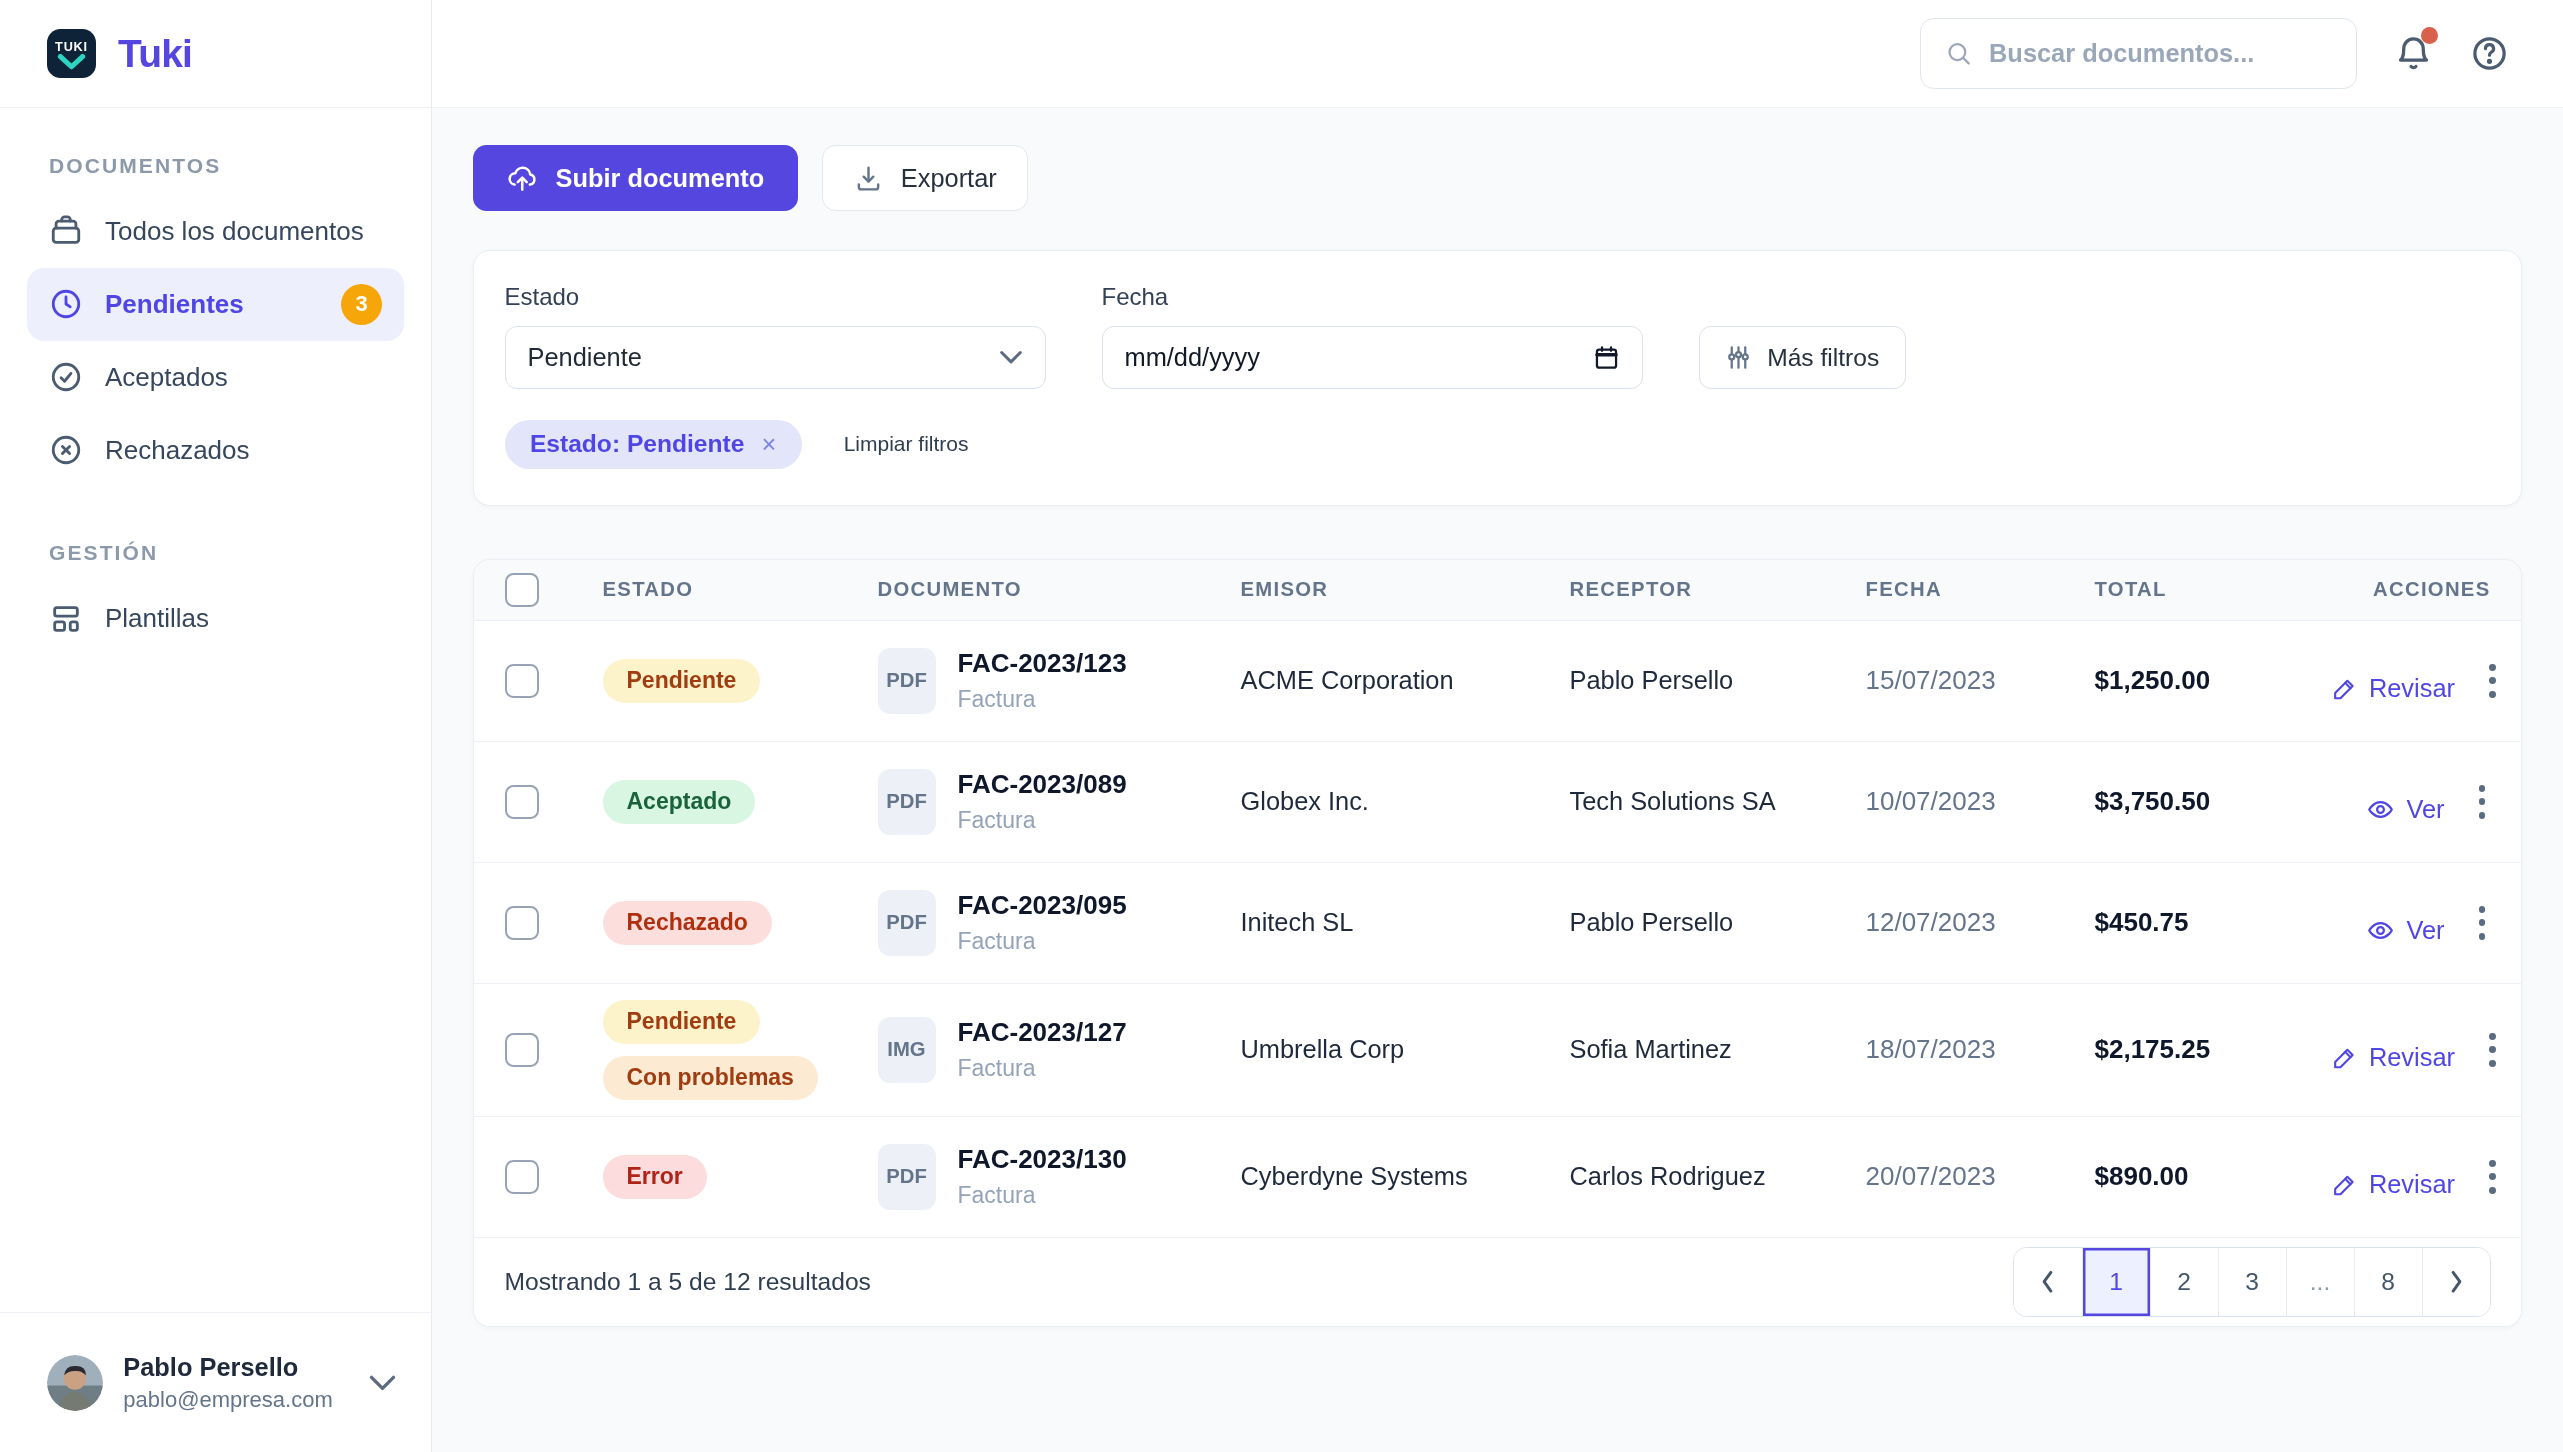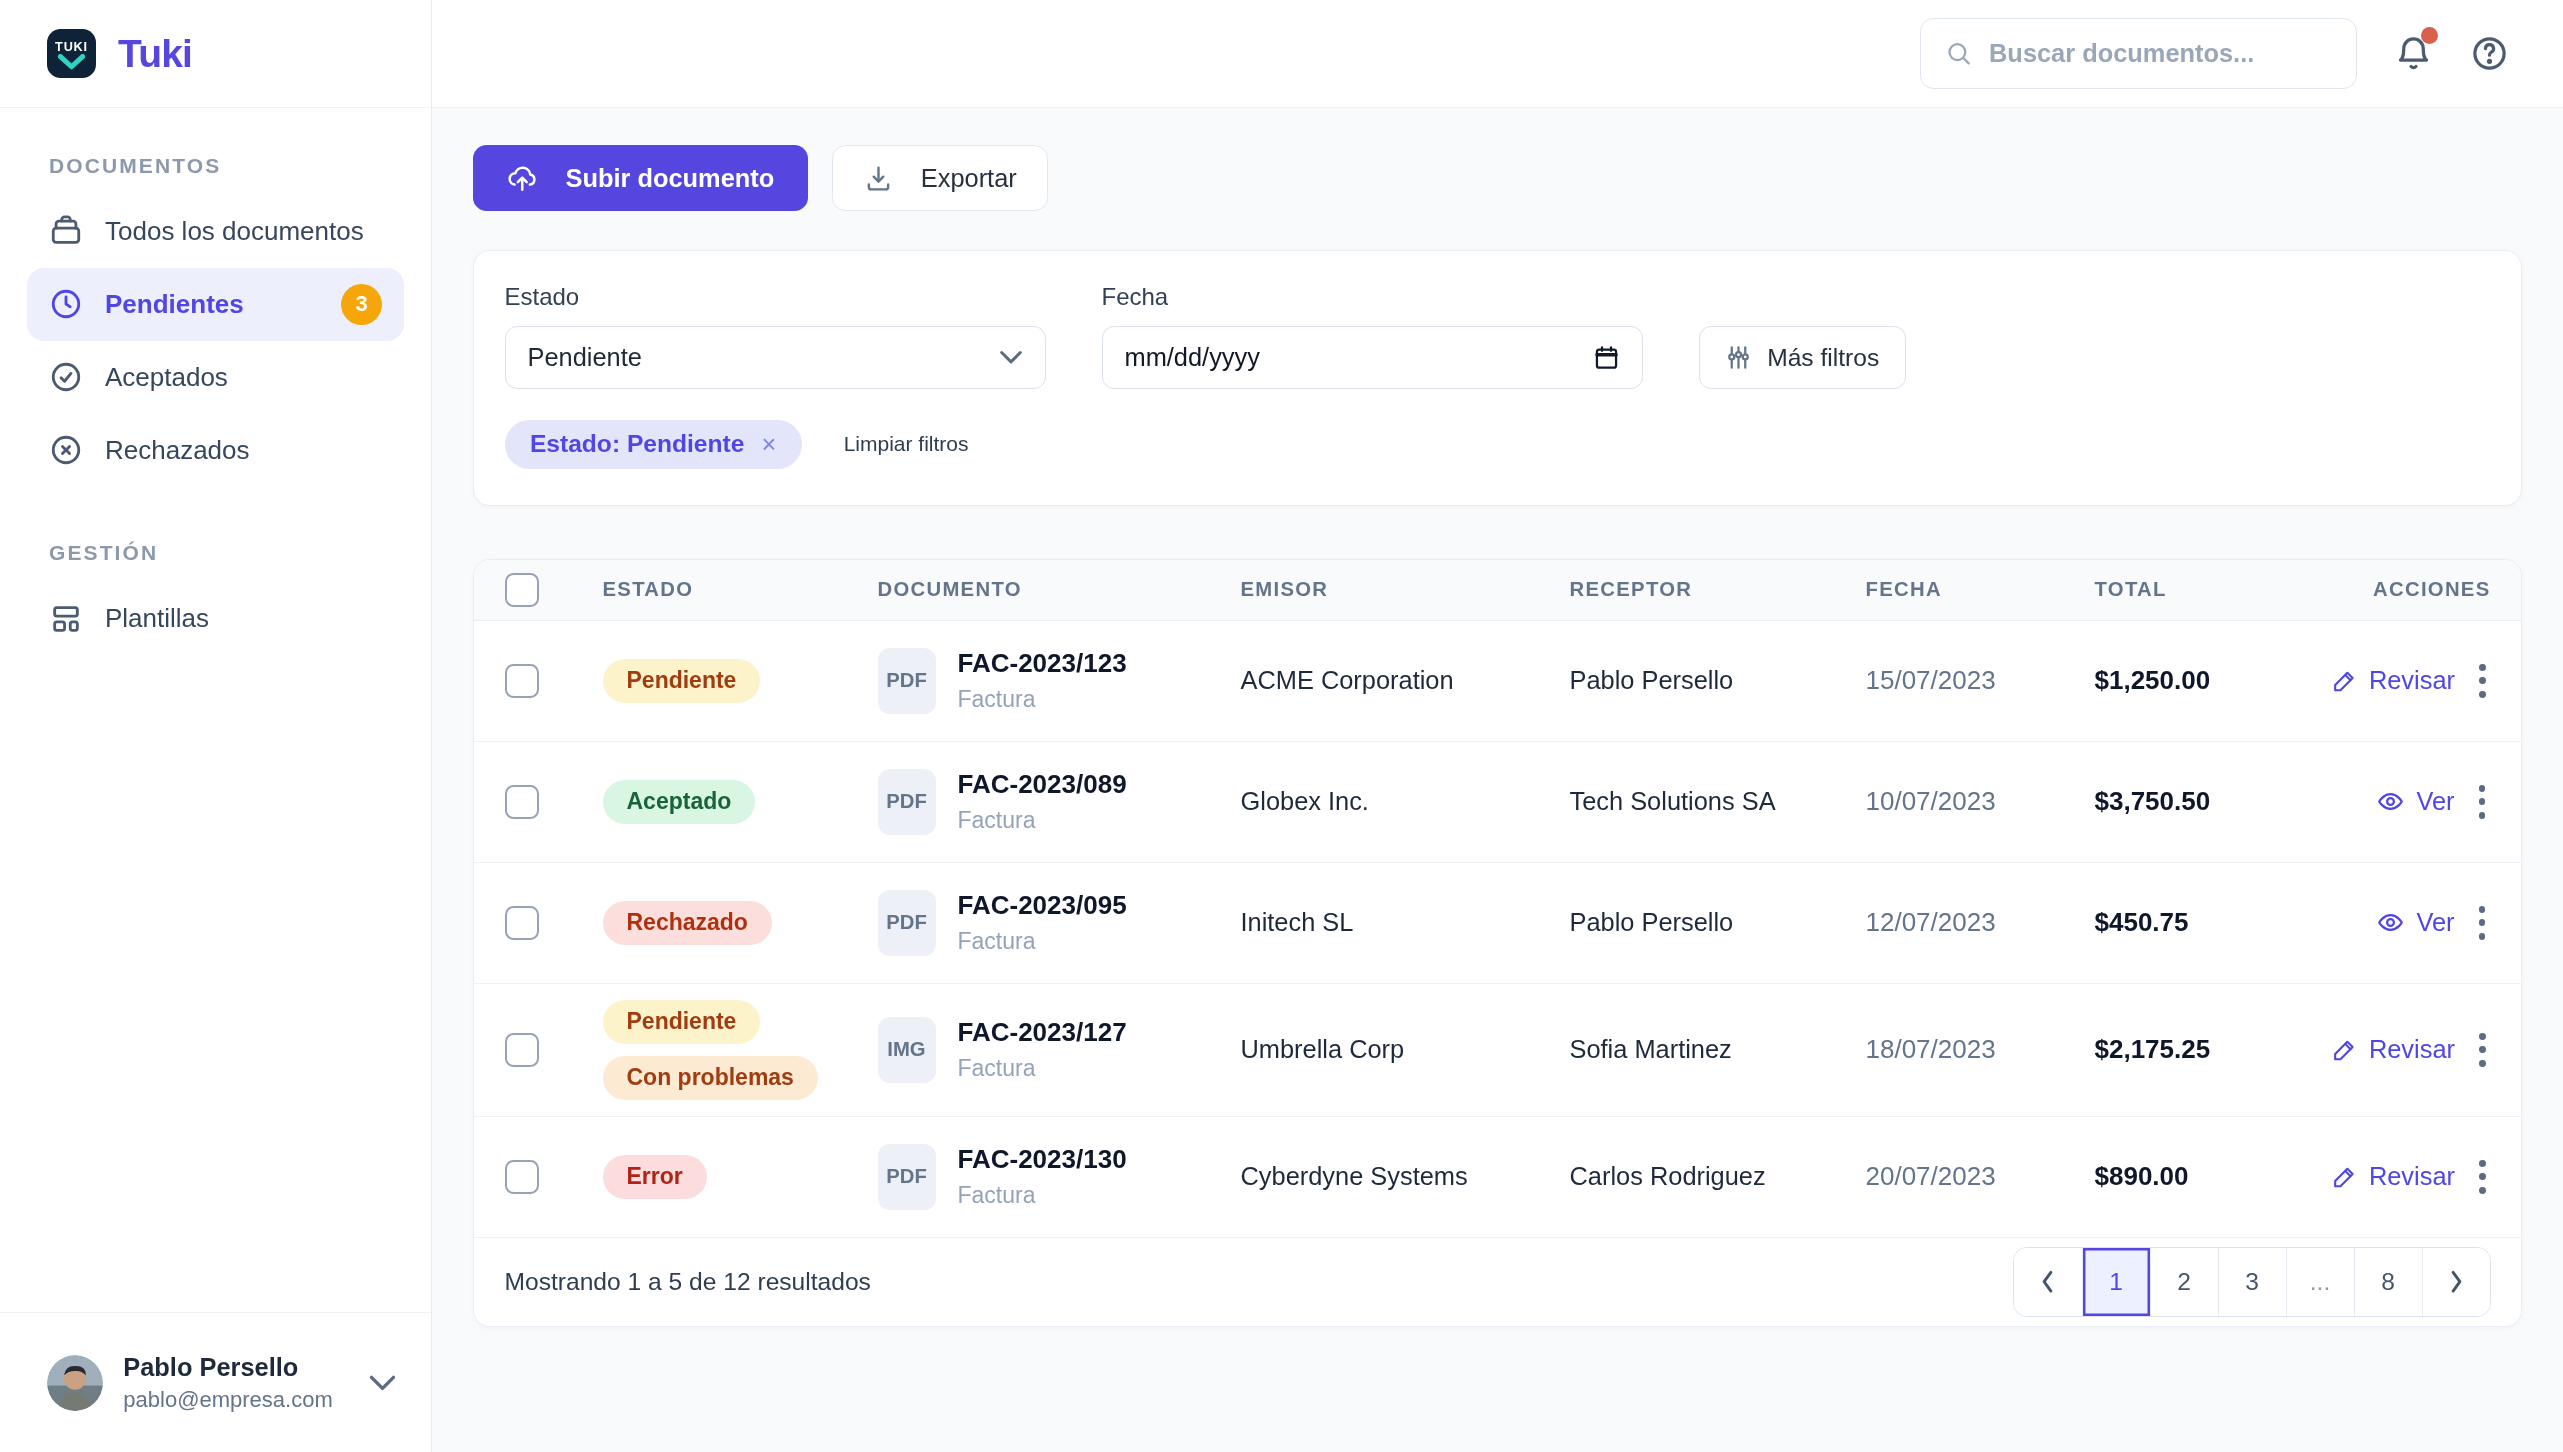--- a/index.html
+++ b/index.html
@@ -45,21 +45,21 @@
     font-family:"Liberation Sans", sans-serif; background:transparent;font-weight:bold; }
   .search input::placeholder { color:#9aa7b8; }
   .icon-btn { position:relative; background:none; border:none; cursor:pointer; display:flex; }
   .notif-dot { position:absolute; top:-6.8px; right:-5.1px; width:17px; height:17px;
     border-radius:50%; background:#d9604a; }
 
   .main { flex:1; padding:37px 41px 0 41px; }
 
   
   .toolbar { display:flex; gap:24px; margin-bottom:39px; }
-  .btn { display:flex; align-items:center; gap:28px; height:66px; border-radius:13.6px;
+  .btn { display:flex; align-items:center; gap:18px; height:66px; border-radius:13.6px;
     font-size:25.4px; cursor:pointer; font-family:"Liberation Sans", sans-serif;justify-content:center; }
   .btn-primary { background:#5646e0; color:#fff; border:none; padding:0 34px; font-weight:bold; }
   .btn-secondary { background:#fff; color:#27303f; border:1.7px solid #e2e8f0; padding:0 30.5px; }
 
   
   .card { background:#fff; border:1.7px solid #e9edf4; border-radius:17px;
     box-shadow:0 1.7px 5.1px rgba(15,23,42,.03); }
 
   
   .filter-card { padding:32px 30.5px 36px 30.5px; margin-bottom:53px; }
@@ -100,21 +100,21 @@
   .b-error    { background:#fcdcdc; color:#b02418; }
   .doccell { display:flex; align-items:flex-start; gap:22px; }
   .ftype { width:58px; height:66px; border-radius:12px; background:#edf1f7;
     display:flex; align-items:center; justify-content:center; font-size:20.3px;
     font-weight:bold; color:#64748b; }
   .doc-title { font-size:26px; font-weight:bold; color:#0f172a; }
   .doc-sub { font-size:23px; color:#94a3b8; margin-top:6.8px; }
   .cell-dark { font-size:25.4px; color:#1e293b; }
   .cell-gray { font-size:26px; color:#64748b; }
   .cell-bold { font-size:26px; font-weight:bold; color:#0f172a; }
-  .actions { justify-self:end; display:flex; align-items:center; gap:19px; }
+  .actions { justify-self:end; display:flex; align-items:flex-end; gap:29px; }
   .action-link { display:flex; align-items:center; gap:12px; background:none; border:none;
     font-size:25.4px; color:#4f46e5; cursor:pointer; font-family:"Liberation Sans", sans-serif; }
   .kebab { background:none; border:none; cursor:pointer; display:flex; flex-direction:column;
     gap:6.8px; padding:5.1px; }
   .kebab i { width:6.8px; height:6.8px; border-radius:50%; background:#5b6b80; }
 
   
   .tfoot { height:88px; display:flex; align-items:center; justify-content:space-between;
     padding:0 30.5px; background:#fff; }
   .summary { font-size:24.6px; color:#2f3d50; }

